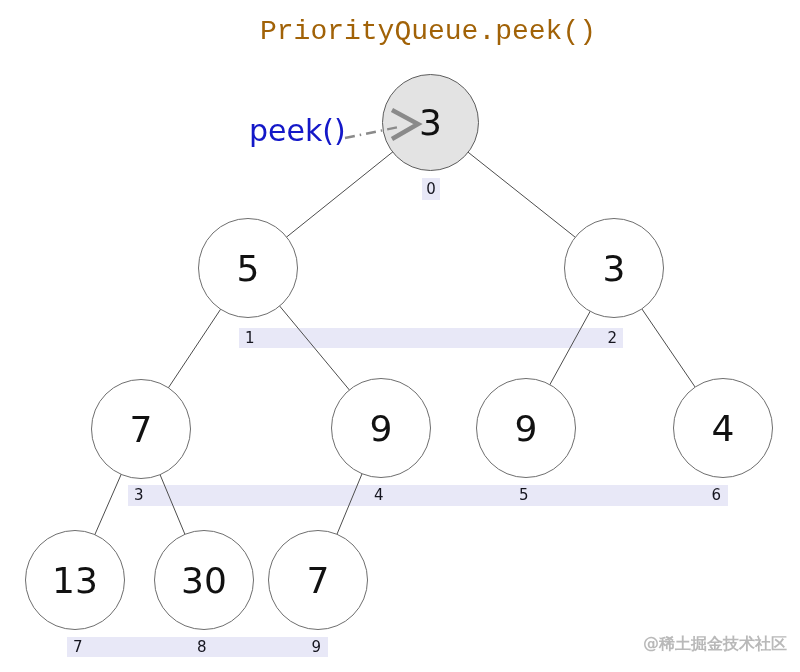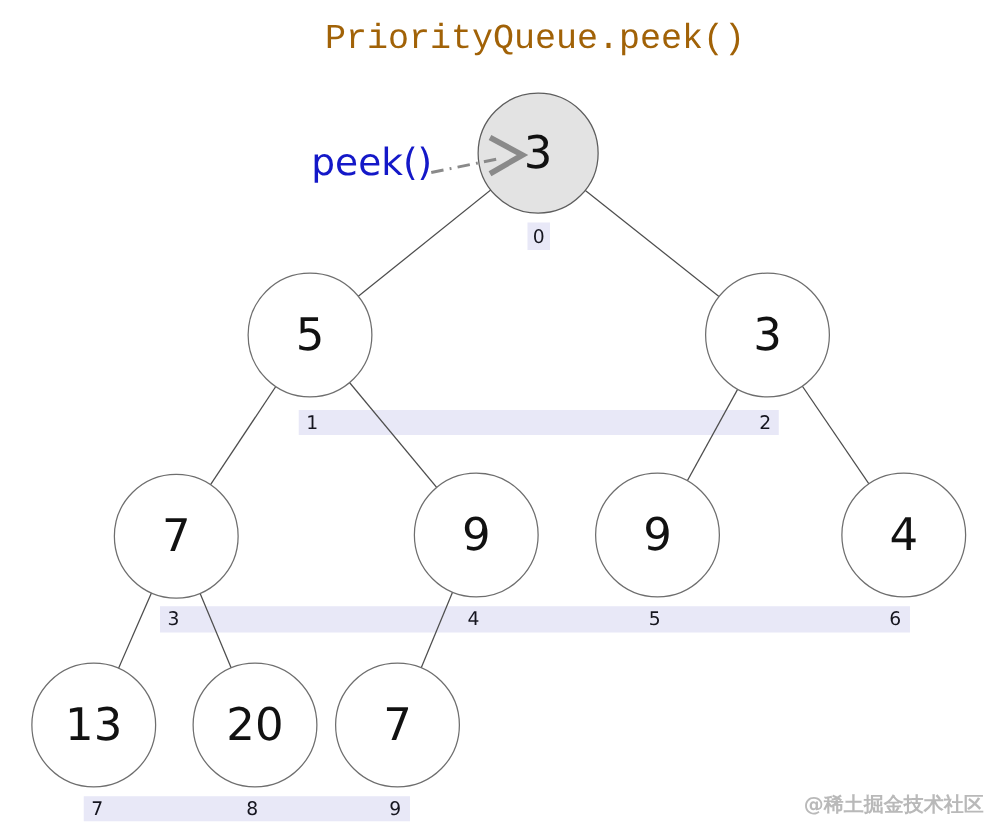--- a/index.html
+++ b/index.html
@@ -147,21 +147,21 @@
   <div class="node" style="left:476px; top:378px">
     <span>9</span>
   </div>
   <div class="node" style="left:673px; top:378px">
     <span>4</span>
   </div>
   <div class="node" style="left:25px; top:530px">
     <span>13</span>
   </div>
   <div class="node" style="left:154px; top:530px">
-    <span>20</span>
+    <span>30</span>
   </div>
   <div class="node" style="left:268px; top:530px">
     <span>7</span>
   </div>
 
   <div class="peek-label">peek()</div>
   <svg class="arrow" width="800" height="672">
     <line x1="345" y1="138" x2="399" y2="127" stroke="#8a8a8a" stroke-width="2.4" stroke-dasharray="10 5 1.5 5"></line>
     <path d="M 392 110 L 418 124 L 392 139" fill="none" stroke="#8a8a8a" stroke-width="4.5"></path>
   </svg>

